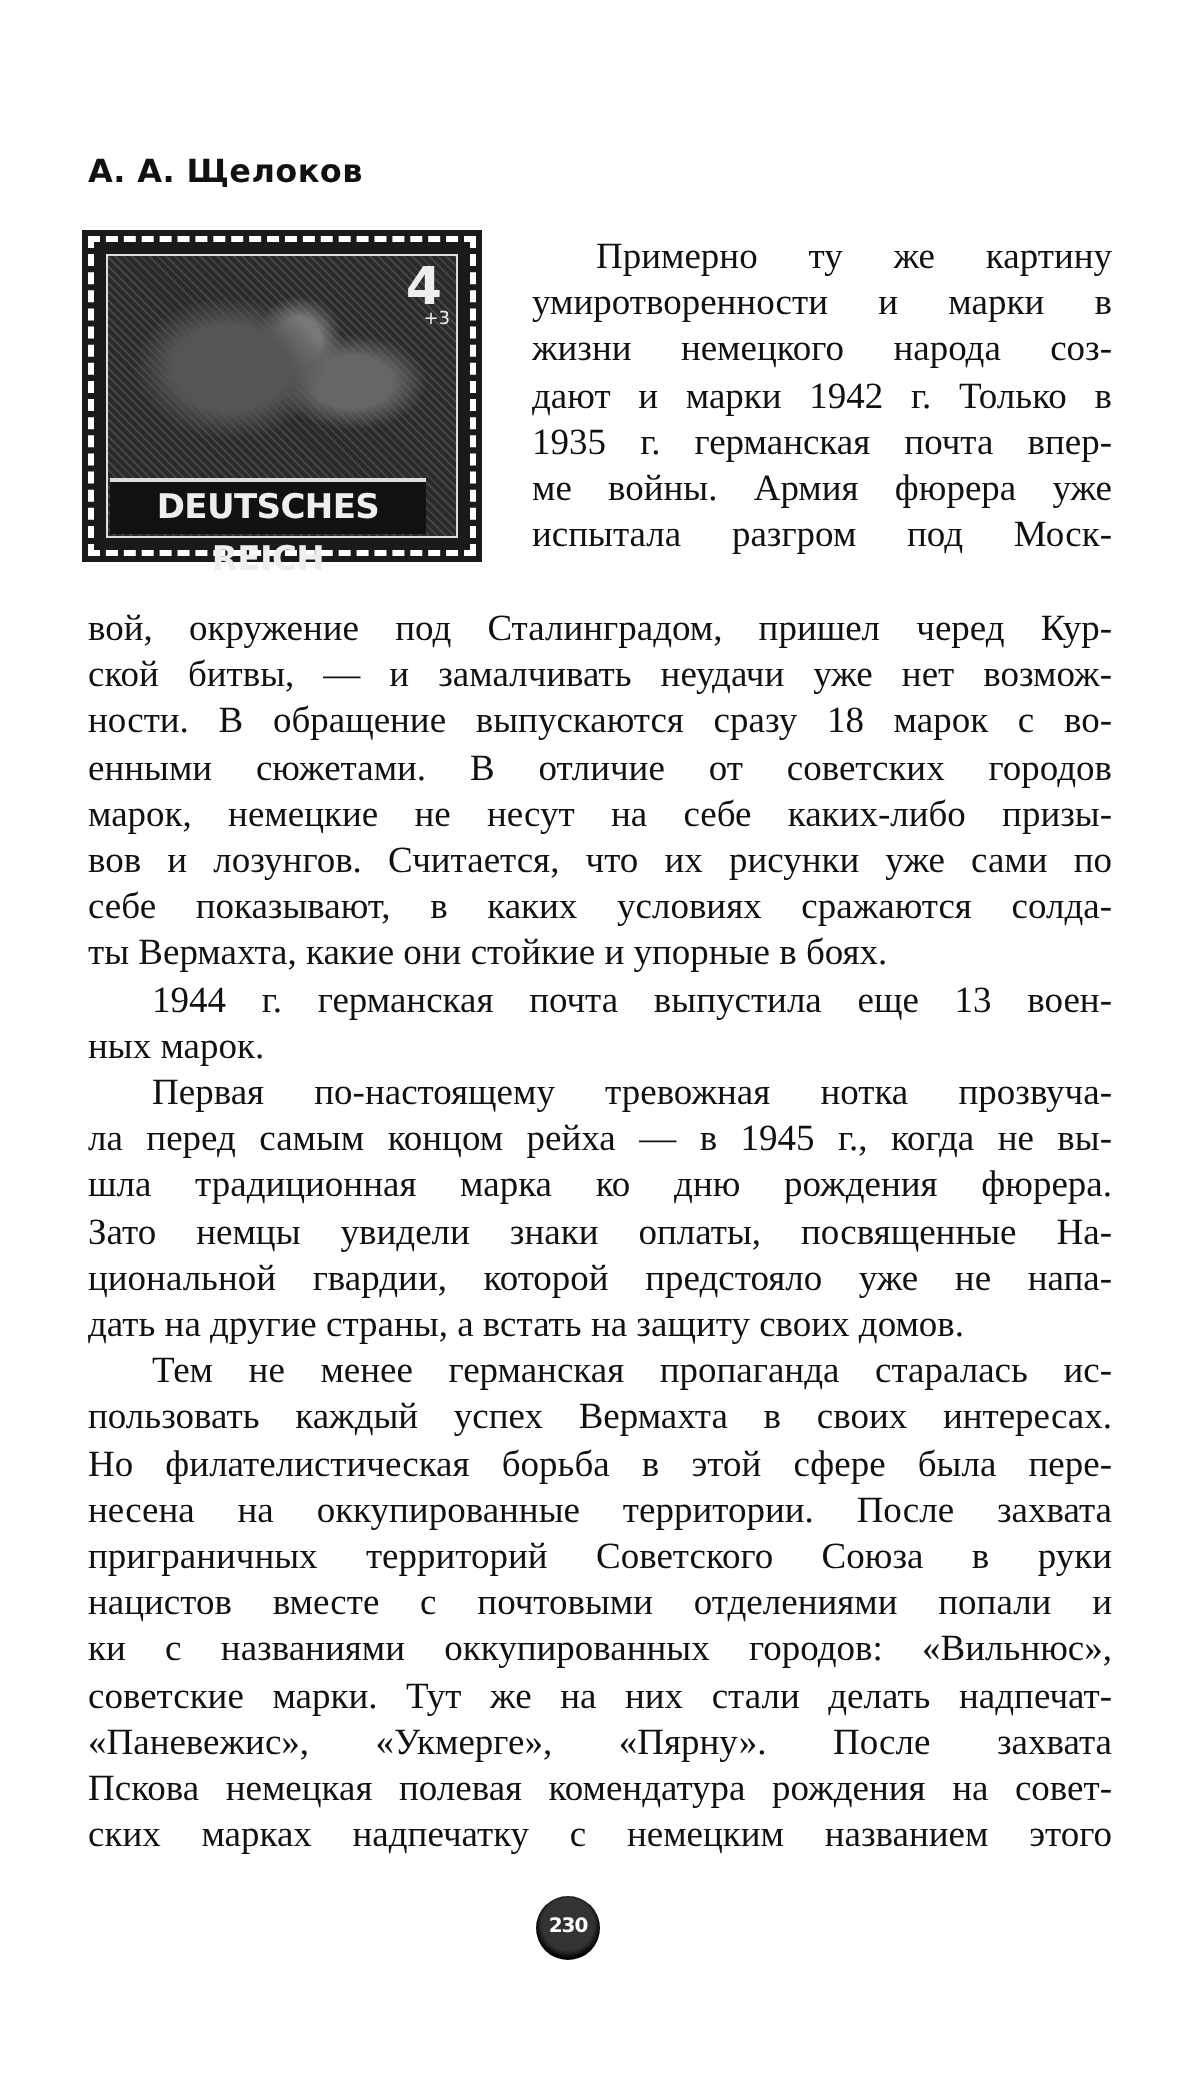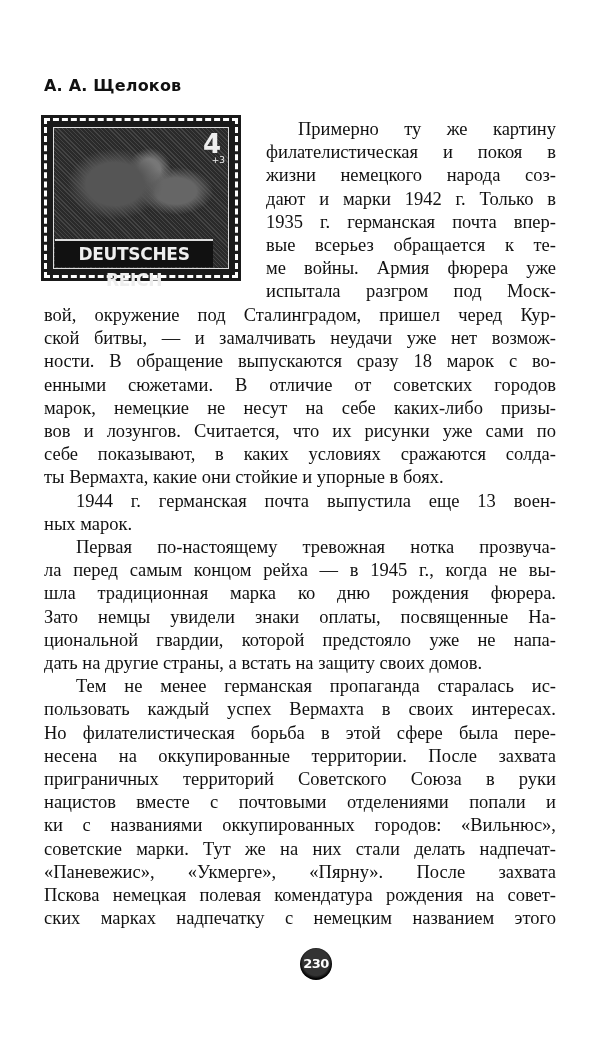--- a/index.html
+++ b/index.html
@@ -14,41 +14,40 @@
     border:1px solid #ddd; }
   .stamp-value { position:absolute; right:14px; top:8px; color:#eee; font-family:"DejaVu Sans", sans-serif; font-weight:bold; font-size:26px; }
   .stamp-sub { position:absolute; right:10px; top:34px; color:#eee; font-family:"DejaVu Sans", sans-serif; font-size:9px; }
   .stamp-label { position:absolute; left:8px; right:22px; bottom:8px; height:26px; background:#111; color:#eee; border-top:2px solid #ddd; font-family:"DejaVu Sans", sans-serif; font-weight:bold; font-size:17px; text-align:center; line-height:26px; letter-spacing:-0.3px; }
   .text { position:absolute; font-family:"Liberation Serif", serif; font-size:18.5px; line-height:23.2px; }
   .line { white-space:nowrap; display:block; text-align:justify; text-align-last:justify; }
   .line.last { text-align-last:left; }
   .line.indent { padding-left:32px; }
   .col-right { left:266px; width:290px; top:118px; }
   .col-full { left:44px; width:512px; top:304px; }
-  .page-num { position:absolute; left:300px; top:948px; width:32px; height:32px; border-radius:50%; background:radial-gradient(circle at 50% 45%, #333 0 55%, #000 70%); color:#fff; font-family:"DejaVu Sans", sans-serif; font-weight:bold; font-size:13px; text-align:center; line-height:32px; letter-spacing:-0.5px; }
+  .page-num { position:absolute; left:268px; top:948px; width:32px; height:32px; border-radius:50%; background:radial-gradient(circle at 50% 45%, #333 0 55%, #000 70%); color:#fff; font-family:"DejaVu Sans", sans-serif; font-weight:bold; font-size:10px; text-align:center; line-height:32px; letter-spacing:-0.5px; }
 </style>
 </head>
 <body>
 
 <div class="header">А. А. Щелоков</div>
 
 <div class="stamp">
   <div class="stamp-inner"></div>
   <div class="stamp-value">4</div>
   <div class="stamp-sub">+3</div>
   <div class="stamp-label">DEUTSCHES REICH</div>
 </div>
 
 <div class="text col-right">
   <span class="line indent">Примерно ту же картину</span>
-  <span class="line">филателистическая и покоя в</span>
+  <span class="line">умиротворенности и марки в</span>
   <span class="line">жизни немецкого народа соз-</span>
   <span class="line">дают и марки 1942 г. Только в</span>
   <span class="line">1935 г. германская почта впер-</span>
-  <span class="line">вые всерьез обращается к те-</span>
   <span class="line">ме войны. Армия фюрера уже</span>
   <span class="line">испытала разгром под Моск-</span>
 </div>
 
 <div class="text col-full">
   <span class="line">вой, окружение под Сталинградом, пришел черед Кур-</span>
   <span class="line">ской битвы, — и замалчивать неудачи уже нет возмож-</span>
   <span class="line">ности. В обращение выпускаются сразу 18 марок с во-</span>
   <span class="line">енными сюжетами. В отличие от советских городов</span>
   <span class="line">марок, немецкие не несут на себе каких-либо призы-</span>

